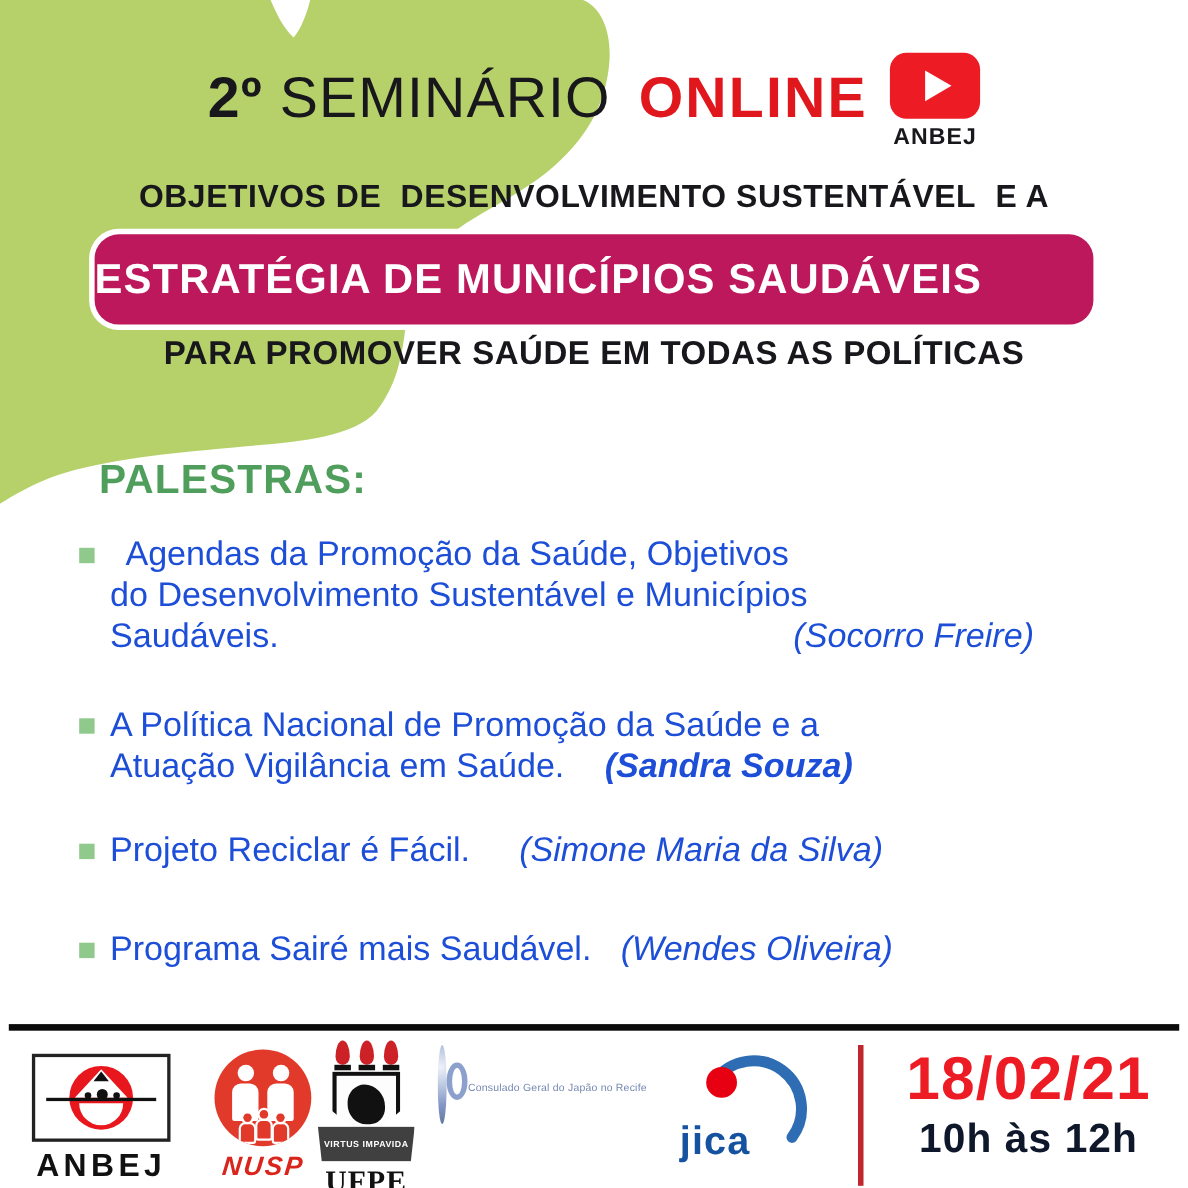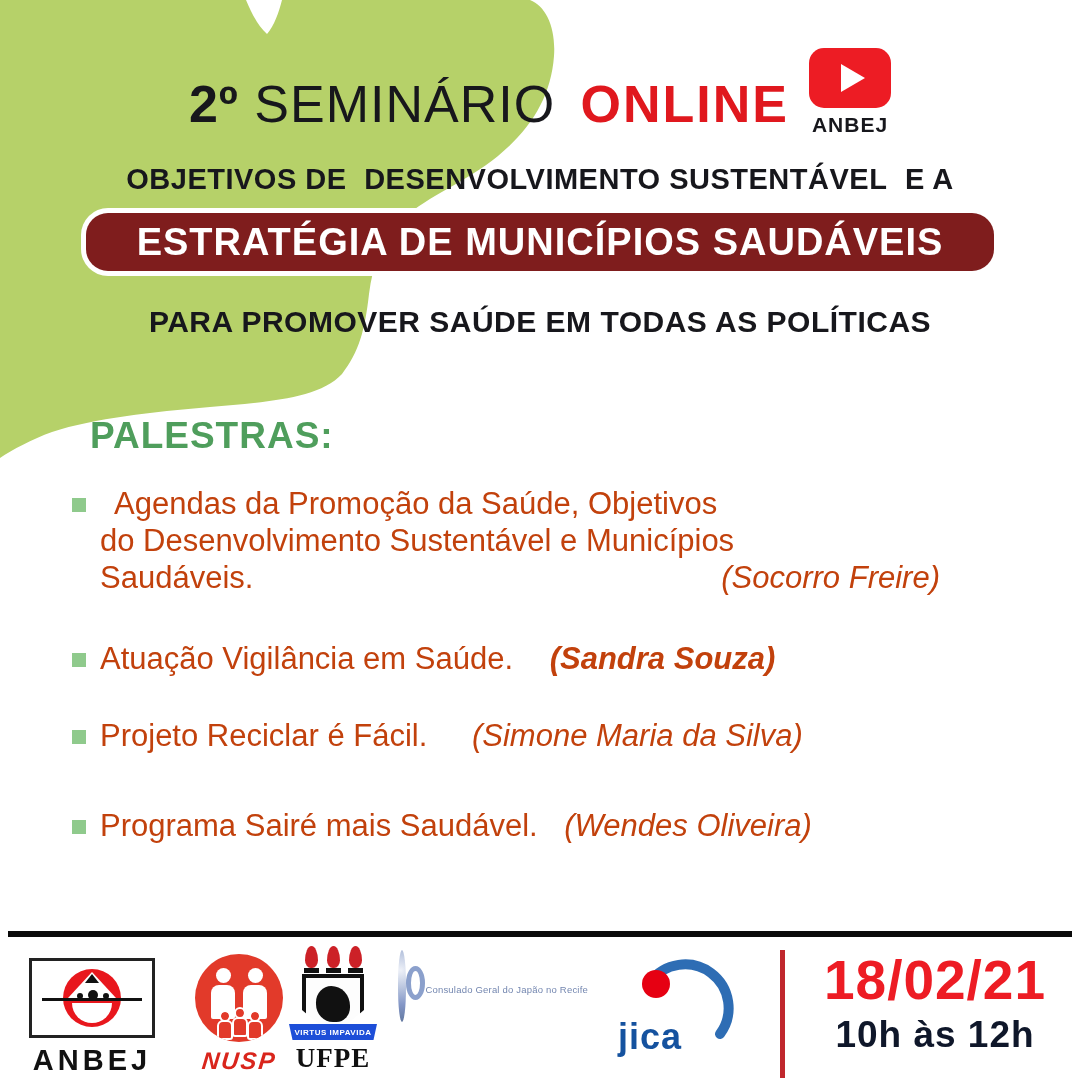--- a/index.html
+++ b/index.html
@@ -2,43 +2,43 @@
 <html><head>
 <meta charset="utf-8">
 <style>
   * { margin:0; padding:0; box-sizing:border-box; }
   html,body { width:1080px; height:1080px; background:#fff; font-family:"Liberation Sans", sans-serif; }
   .canvas { position:relative; width:1080px; height:1080px; overflow:hidden; background:#fff; }
   .abs { position:absolute; }
 
   
   .blob-svg { position:absolute; top:0; left:0; z-index:0; }
-  .header-row { top:40px; left:0; width:1080px; display:flex; justify-content:center; align-items:flex-end; gap:20px; z-index:2; }
+  .header-row { top:40px; left:0; width:1080px; display:flex; justify-content:center; align-items:center; gap:20px; z-index:2; }
   .title { font-size:52px; line-height:66px; color:#17171c; letter-spacing:1px; white-space:nowrap; }
   .title .num { font-weight:800; }
   .title .main { font-weight:500; }
   .title .hl { font-weight:800; color:#e0181e; letter-spacing:2px; margin-left:10px; }
   .yt-col { display:flex; flex-direction:column; align-items:center; margin-top:8px; }
   .yt-icon { width:82px; height:60px; background:#ed1c24; border-radius:15px; display:flex; align-items:center; justify-content:center; }
   .yt-tri { width:0; height:0; border-left:24px solid #fff; border-top:14px solid transparent; border-bottom:14px solid transparent; margin-left:5px; }
   .yt-label { margin-top:5px; font-size:21px; font-weight:800; color:#17171c; letter-spacing:1px; }
 
   
   .theme1 { top:163px; left:0; width:1080px; text-align:center; font-size:29px; font-weight:700; color:#17171c; letter-spacing:.5px; z-index:2; }
   .theme1 .strong { font-weight:800; margin:0 9px; }
-  .banner { top:213px; left:86px; width:908px; height:58px; background:#7f1d1d; border-radius:22px; box-shadow:0 0 0 5px #ffffff; display:flex; align-items:center; justify-content:center; z-index:2; }
+  .banner { top:213px; left:86px; width:908px; height:82px; background:#be185d; border-radius:22px; box-shadow:0 0 0 5px #ffffff; display:flex; align-items:center; justify-content:flex-start; z-index:2; }
   .banner-text { color:#fff; font-size:38px; font-weight:800; letter-spacing:1px; white-space:nowrap; }
   .theme2 { top:305px; left:0; width:1080px; text-align:center; font-size:30px; font-weight:700; color:#17171c; letter-spacing:.5px; z-index:2; }
 
   
   .palestras-h { top:415px; left:90px; font-size:37px; font-weight:800; color:#4f9e5c; letter-spacing:1px; z-index:2; }
   .list { top:485px; left:72px; width:868px; z-index:2; }
   .item { display:flex; align-items:flex-start; }
   .bullet { width:14px; height:14px; margin-top:13px; margin-right:14px; flex:0 0 14px; background:#8fca8c; }
-  .itext { width:840px; font-size:31px; line-height:37px; color:#c2410c; }
+  .itext { width:840px; font-size:31px; line-height:37px; color:#1d4ed8; }
   .indent { padding-left:14px; }
   .speaker { font-style:italic;text-align:center; }
   .line-flex { display:flex; justify-content:space-between; }
   .mb1 { margin-bottom:44px; } .mb2 { margin-bottom:40px; } .mb3 { margin-bottom:53px; }
   .sp-gap2 { margin-left:28px;font-weight:bold; } .sp-gap3 { margin-left:36px; } .sp-gap4 { margin-left:18px; }
 
   
   .footer-rule { top:931px; left:8px; width:1064px; height:6px; background:#0b0b0b; }
 
   .anbej { left:28px; top:958px; width:128px; display:flex; flex-direction:column; align-items:center; }
@@ -59,21 +59,21 @@
   .mini .p-head { width:8px; height:8px; background:#e23a2a; outline:2px solid #fff; }
   .mini .p-body { width:12px; height:16px; background:#e23a2a; outline:2px solid #fff; border-radius:4px 4px 1px 1px; }
   .nusp-label { margin-top:5px; font-size:24px; font-weight:700; font-style:italic; color:#d9251c; letter-spacing:2px; transform:skewX(-6deg); }
 
   .ufpe { left:288px; top:946px; width:90px; display:flex; flex-direction:column; align-items:center; }
   .flames { display:flex; gap:9px; }
   .flame { width:13px; height:22px; background:#cc2127; border-radius:50% 50% 45% 45% / 65% 65% 35% 35%; position:relative; }
   .flame::after { content:""; position:absolute; left:-1px; bottom:-5px; width:15px; height:5px; background:#111; }
   .shield { margin-top:6px; width:62px; height:62px; background:#fdfdfd; border:4px solid #111; clip-path:polygon(0 0,100% 0,100% 58%,50% 100%,0 58%); position:relative; }
   .lion { position:absolute; left:10px; top:8px; width:34px; height:36px; background:#111; border-radius:45% 55% 40% 50%; }
-  .ribbon { margin-top:-12px; width:88px; height:16px; background:#1d4ed8; clip-path:polygon(0 0,100% 0,96% 100%,4% 100%); display:flex; align-items:center; justify-content:center; z-index:3; position:relative; }
+  .ribbon { margin-top:-12px; width:88px; height:32px; background:#404040; clip-path:polygon(0 0,100% 0,96% 100%,4% 100%); display:flex; align-items:center; justify-content:center; z-index:3; position:relative; }
   .ribbon span { color:#fff; font-size:8px; font-weight:700; letter-spacing:.5px; }
   .ufpe-label { margin-top:3px; font-size:27px; font-weight:800; color:#111; letter-spacing:1px;font-family:Liberation Serif, serif; }
 
   .consulate { left:398px; top:950px; width:190px; display:flex; flex-direction:row; align-items:center; }
   .sphere { width:72px; height:72px; border-radius:50%; background:radial-gradient(circle at 34% 28%, #eef1f8 0%, #b8c4de 35%, #8598c8 65%, #62779f 100%); }
   .ring { margin-top:-6px; width:90px; height:34px; border:5px solid #8ba0cc; border-radius:50%; background:#fff; }
   .consulate-caption { margin-top:7px; font-size:9.5px; color:#7487b0; letter-spacing:.2px; white-space:nowrap; }
 
   .jica { left:612px; top:952px; width:150px; height:110px; }
   .jica svg { position:absolute; left:0; top:0; }
@@ -137,20 +137,21 @@
         <div class="line-flex">
           <span>Saudáveis.</span>
           <span class="speaker">(Socorro Freire)</span>
         </div>
       </div>
     </div>
 
     <div class="item mb2">
       <span class="bullet"></span>
       <div class="itext">
+        <div>A Política Nacional de Promoção da Saúde e a</div>
         <div>
           <span>Atuação Vigilância em Saúde.</span>
           <span class="speaker sp-gap2">(Sandra Souza)</span>
         </div>
       </div>
     </div>
 
     <div class="item mb3">
       <span class="bullet"></span>
       <div class="itext">

